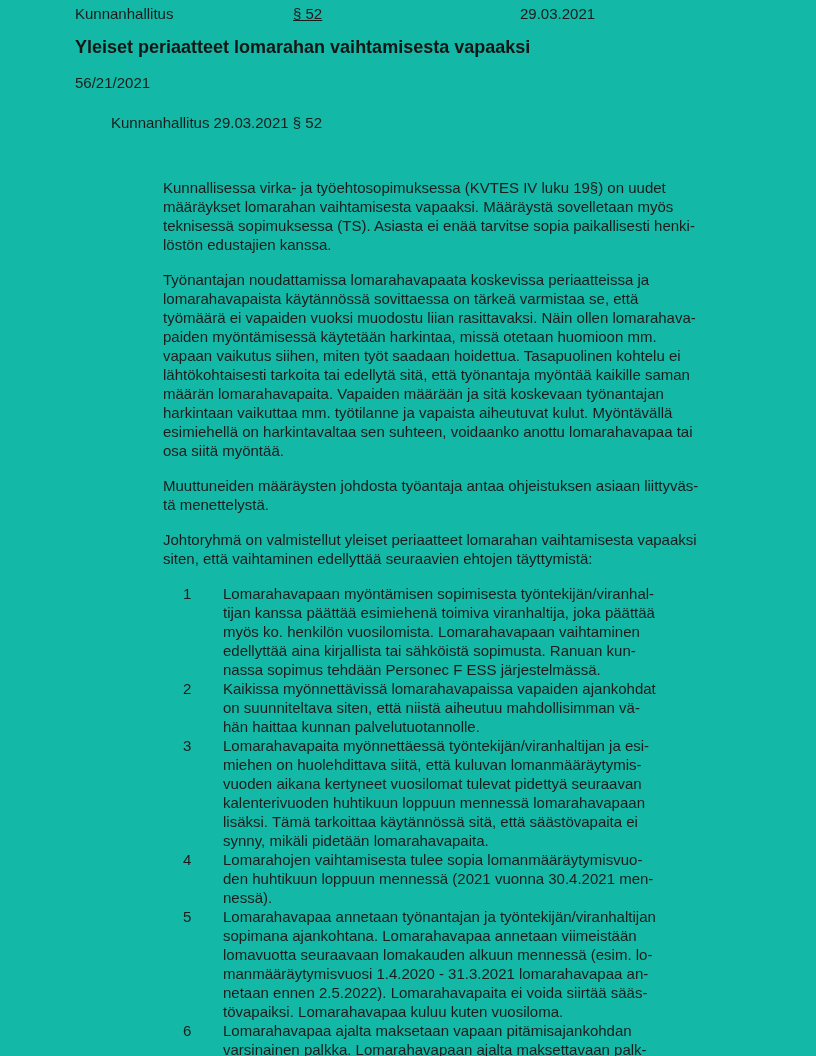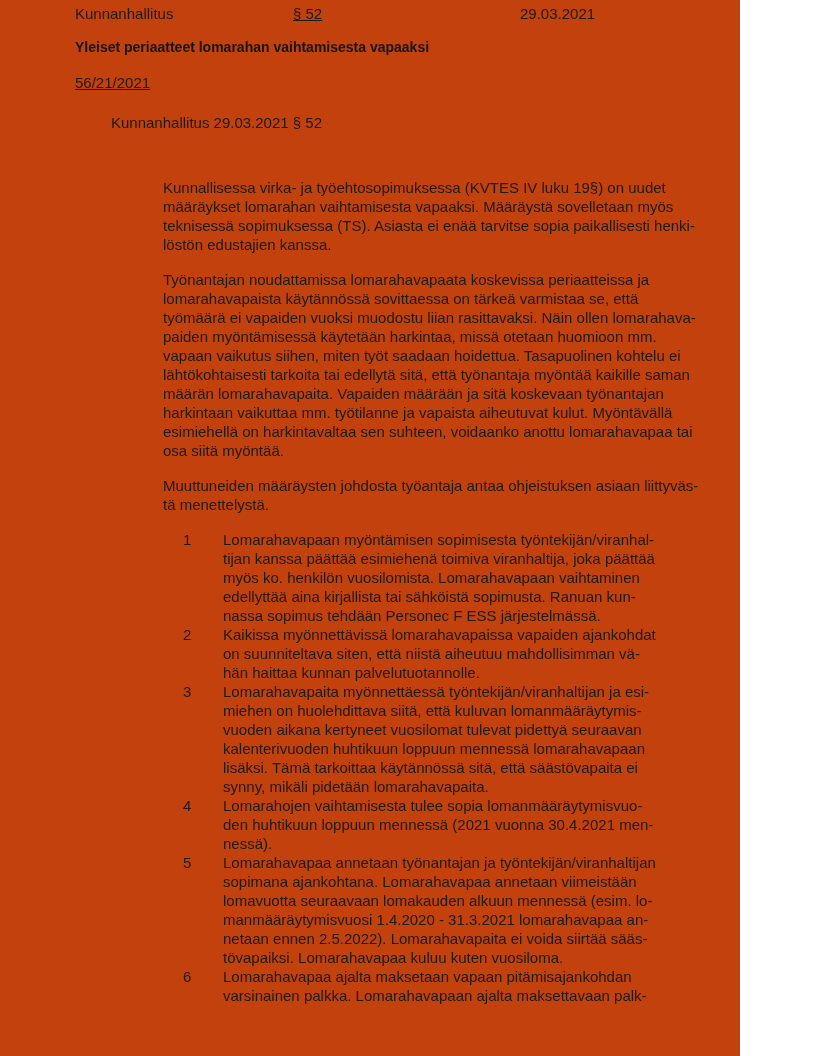--- a/index.html
+++ b/index.html
@@ -3,50 +3,49 @@
 <meta charset="utf-8">
 <title>Kunnanhallitus 29.03.2021 § 52</title>
 <style>
   html, body {
     margin: 0;
     padding: 0;
     background: #ffffff;
   }
   .page {
     position: relative;
-    width: 740px;
+    width: 816px;
     height: 1056px;
-    background: #c2410c;
+    background: #14b8a6;
     overflow: hidden;
     font-family: "Liberation Sans", "DejaVu Sans", sans-serif;
     color: #1c1c1c;
     font-size: 15px;
     line-height: 19px;
   }
   .hdr-committee { position: absolute; left: 75px;  top: 4px; white-space: nowrap; }
   .hdr-section   { position: absolute; left: 293px; top: 4px; white-space: nowrap; text-decoration: underline; }
   .hdr-date      { position: absolute; left: 520px; top: 4px; white-space: nowrap; }
 
   .doc-title {
     position: absolute;
     left: 75px;
     top: 36px;
     margin: 0;
-    font-size: 14px;
+    font-size: 18px;
     font-weight: bold;
     line-height: 22px;
     white-space: nowrap;
     color: #161616;
   }
   .case-number {
     position: absolute;
     left: 75px;
     top: 73px;
     white-space: nowrap;
-    text-decoration: underline;
   }
   .meeting-ref {
     position: absolute;
     left: 75px;
     top: 113px;
     white-space: nowrap;
     margin-left: 36px;
   }
 
   .content {
@@ -100,20 +99,22 @@
 työmäärä ei vapaiden vuoksi muodostu liian rasittavaksi. Näin ollen lomarahava-
 paiden myöntämisessä käytetään harkintaa, missä otetaan huomioon mm.
 vapaan vaikutus siihen, miten työt saadaan hoidettua. Tasapuolinen kohtelu ei
 lähtökohtaisesti tarkoita tai edellytä sitä, että työnantaja myöntää kaikille saman
 määrän lomarahavapaita. Vapaiden määrään ja sitä koskevaan työnantajan
 harkintaan vaikuttaa mm. työtilanne ja vapaista aiheutuvat kulut. Myöntävällä
 esimiehellä on harkintavaltaa sen suhteen, voidaanko anottu lomarahavapaa tai
 osa siitä myöntää.</p>
     <p class="para">Muuttuneiden määräysten johdosta työantaja antaa ohjeistuksen asiaan liittyväs-
 tä menettelystä.</p>
+    <p class="para">Johtoryhmä on valmistellut yleiset periaatteet lomarahan vaihtamisesta vapaaksi
+siten, että vaihtaminen edellyttää seuraavien ehtojen täyttymistä:</p>
 
     <div class="num-list">
 
       <div class="num-item">
         <span class="item-number">1</span>
         <span class="item-text">Lomarahavapaan myöntämisen sopimisesta työntekijän/viranhal-
 tijan kanssa päättää esimiehenä toimiva viranhaltija, joka päättää
 myös ko. henkilön vuosilomista. Lomarahavapaan vaihtaminen
 edellyttää aina kirjallista tai sähköistä sopimusta. Ranuan kun-
 nassa sopimus tehdään Personec F ESS järjestelmässä.</span>

